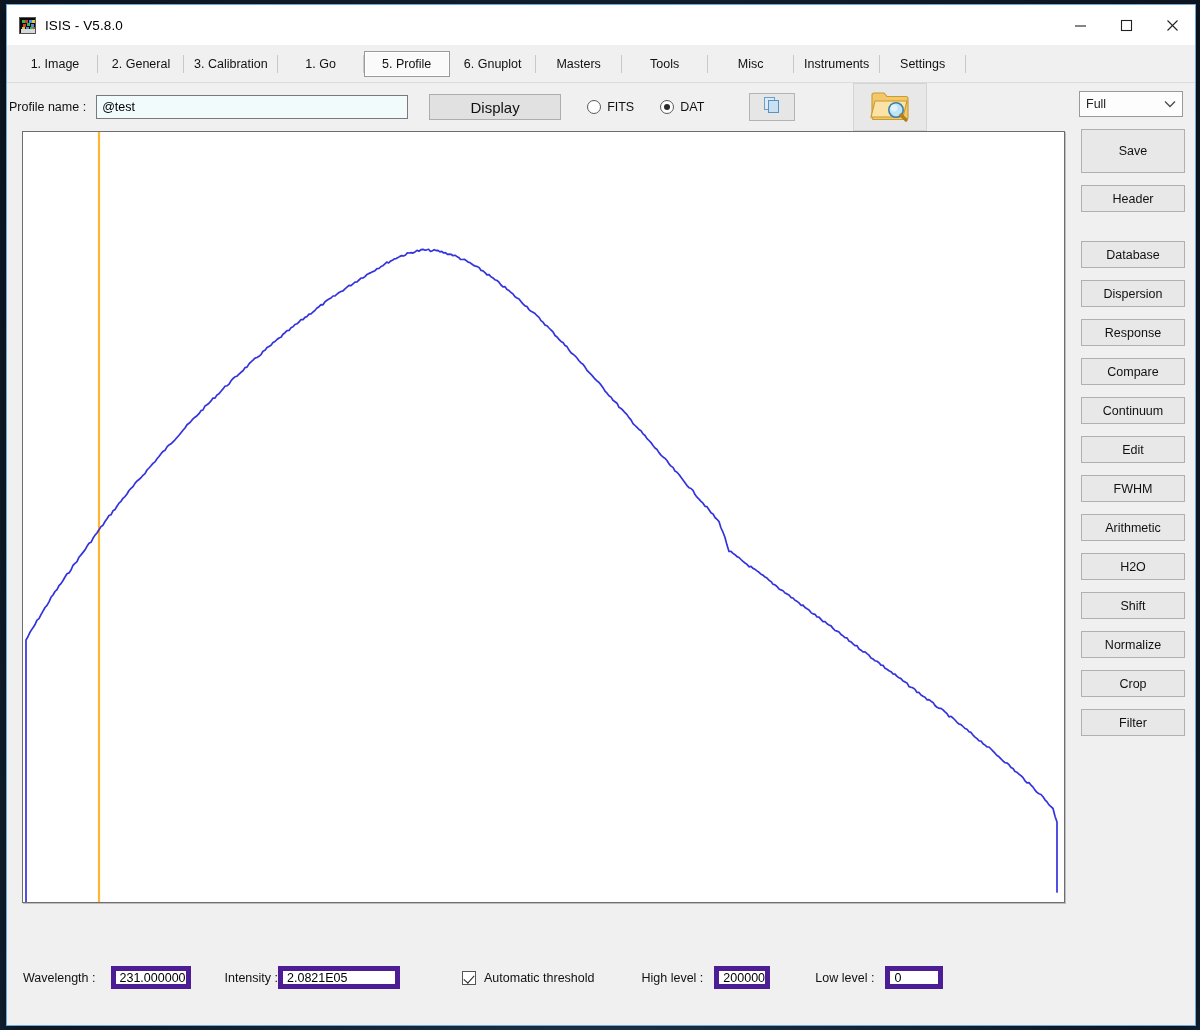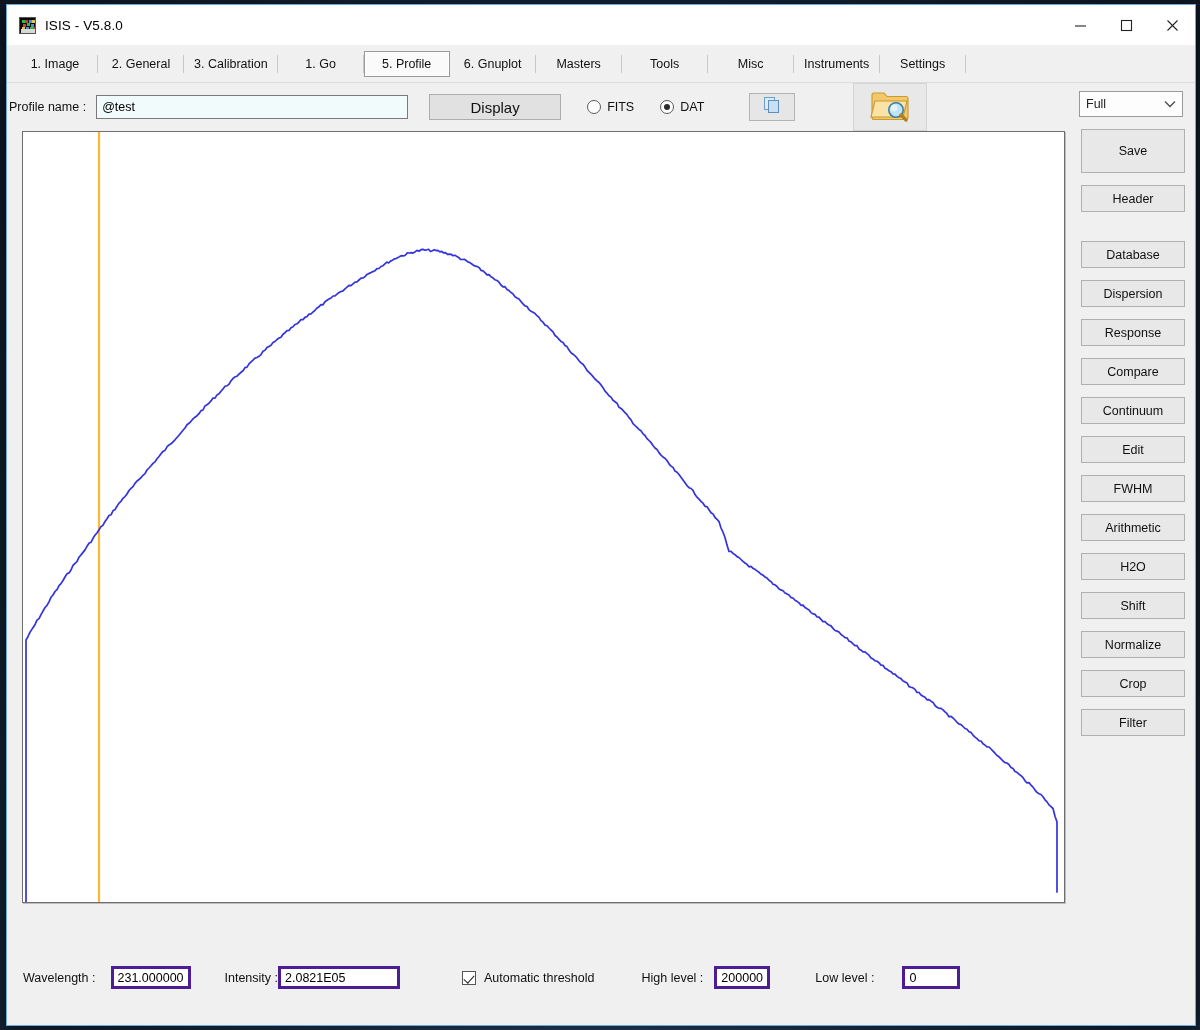--- a/index.html
+++ b/index.html
@@ -172,21 +172,21 @@
     flex: 0 0 88px;
     padding: 10px 16px 0 16px;
     background: #f0f0f0;
   }
   #path-text { font-size: 12.5px; color: #111; }
   #statusrow {
     display: flex; align-items: center;
     margin-top: 19px;
   }
   .fld {
-    border: 3px solid #4c1d95;
+    border: 5px solid #4c1d95;
     background: #fff;
     height: 23px;
     font-size: 12.5px; color: #000;
     display: flex; align-items: center;
     padding: 0 4px;
     overflow: hidden; white-space: nowrap;
   }
   #wl-label { margin-right: 15px; }
   #wl-field { width: 80px; }
   #int-label { margin-left: 34px; margin-right: 0; }
@@ -196,21 +196,21 @@
     width: 14px; height: 14px; border: 1px solid #555; background: #fff;
     position: relative; margin-right: 8px;
   }
   .cbx.on::after {
     content: ""; position: absolute; left: 3px; top: 1px;
     width: 5px; height: 9px; border: solid #222;
     border-width: 0 1.7px 1.7px 0; transform: rotate(42deg);
   }
   #hi-label { margin-left: 47px; margin-right: 11px; }
   #hi-field { width: 56px; }
-  #lo-label { margin-left: 45px; margin-right: 28px; }
+  #lo-label { margin-left: 45px; margin-right: 11px; }
   #lo-field { width: 58px; }
 </style>
 </head>
 <body>
 
 <div id="desktop"></div>
 
 <div id="window">
 
   <div id="titlebar">

